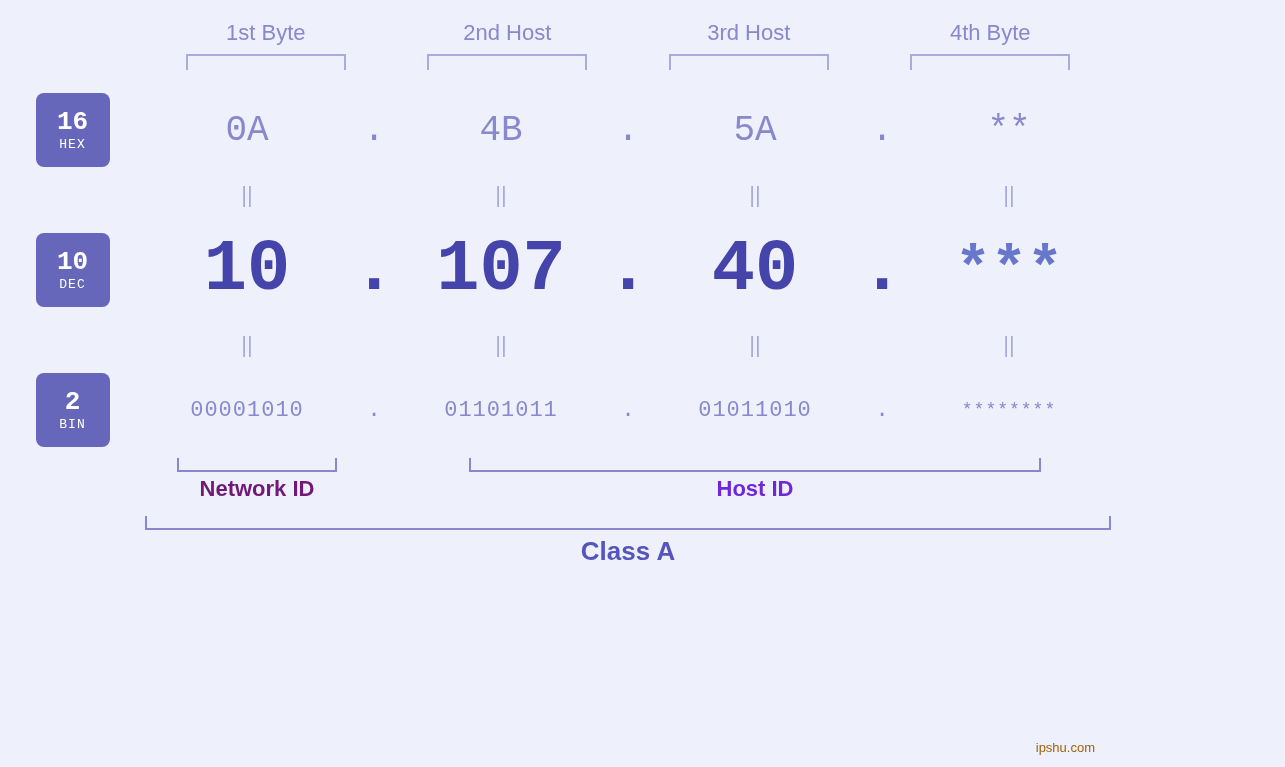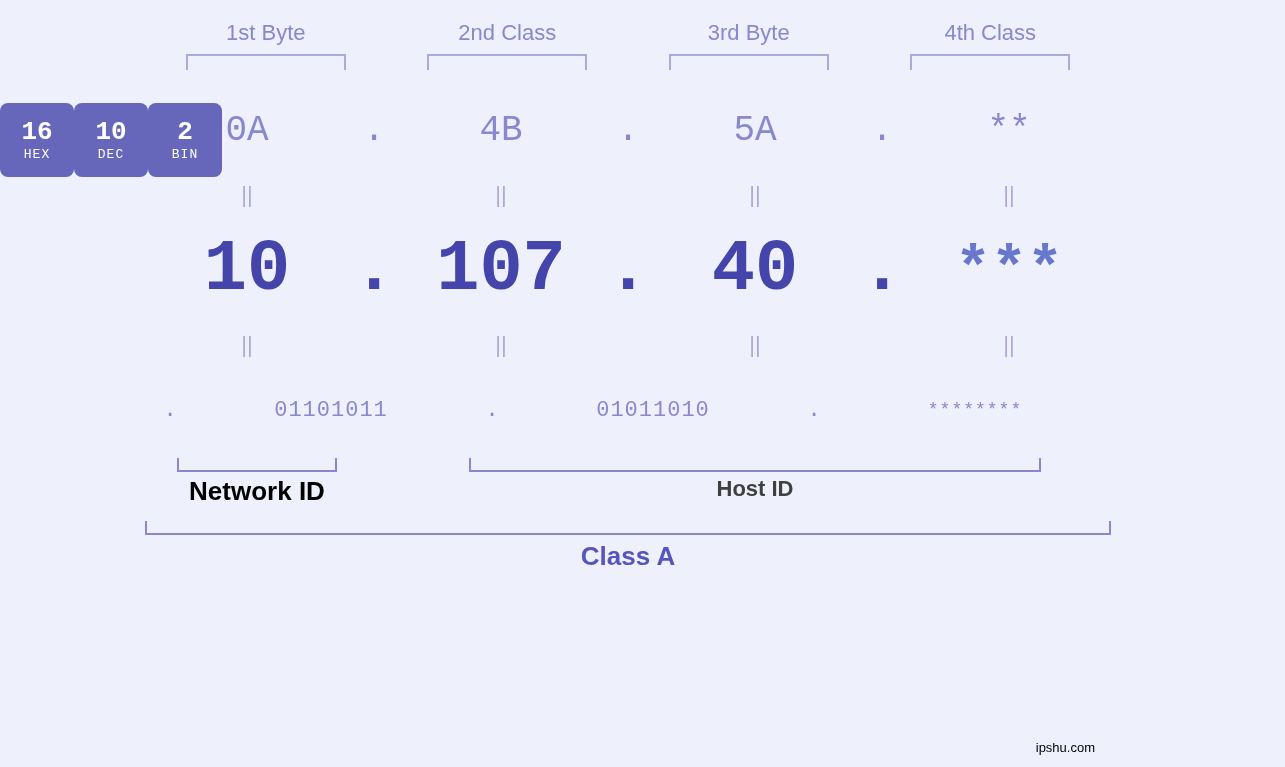--- a/index.html
+++ b/index.html
@@ -199,28 +199,28 @@
       font-size: 20px;
       color: #8888cc;
       letter-spacing: 1px;
     }
 
     .watermark {
       position: absolute;
       bottom: 12px;
       right: 16px;
       font-size: 13px;
-      color: #000000;
+      color: #a16207;
       font-family: Arial, sans-serif;
     }
 
     
     .labels-col-inner {
       display: flex;
-      flex-direction: row;
+      flex-direction: column;
       align-items: center;
       width: 145px;
     }
 
     .badge-row {
       height: 80px;
       display: flex;
       align-items: center;
       justify-content: center;
     }
@@ -253,23 +253,23 @@
       justify-content: center;
     }
   </style>
 </head>
 <body>
 
 <div class="container">
 
   <div class="byte-headers">
     <div class="byte-header">1st Byte</div>
-    <div class="byte-header">2nd Class</div>
-    <div class="byte-header">3rd Byte</div>
-    <div class="byte-header">4th Class</div>
+    <div class="byte-header">2nd Host</div>
+    <div class="byte-header">3rd Host</div>
+    <div class="byte-header">4th Byte</div>
   </div>
 
   <div class="top-brackets">
     <div class="bracket-cell">
       <div class="bracket-top"></div>
     </div>
     <div class="bracket-cell">
       <div class="bracket-top"></div>
     </div>
     <div class="bracket-cell">
@@ -385,20 +385,23 @@
         <div class="cell">
           <span class="equals-sign">||</span>
         </div>
         <div class="dot-cell"></div>
         <div class="cell">
           <span class="equals-sign">||</span>
         </div>
       </div>
 
       <div class="bin-row">
+        <div class="cell">
+          <span class="bin-value">00001010</span>
+        </div>
         <div class="dot-cell">
           <span class="bin-dot">.</span>
         </div>
         <div class="cell">
           <span class="bin-value">01101011</span>
         </div>
         <div class="dot-cell">
           <span class="bin-dot">.</span>
         </div>
         <div class="cell">
@@ -422,25 +425,25 @@
         <div style="width:160px;height:14px;border:2px solid #8888cc;border-top:none;"></div>
       </div>
       <div style="width:50px;"></div>
 
       <div style="display:flex;flex:3;justify-content:center;">
         <div style="width:85%;height:14px;border:2px solid #8888cc;border-top:none;"></div>
       </div>
     </div>
     <div style="display:flex;width:100%;">
       <div style="flex:1;text-align:center;">
-        <span style="font-size:26px;font-weight:bold;color:#000000;font-family:Arial,sans-serif;">Network ID</span>
+        <span style="font-size:22px;font-weight:bold;color:#701a75;font-family:Arial,sans-serif;">Network ID</span>
       </div>
       <div style="width:50px;"></div>
       <div style="flex:3;text-align:center;">
-        <span style="font-size:22px;font-weight:bold;color:#404040;font-family:Arial,sans-serif;">Host ID</span>
+        <span style="font-size:22px;font-weight:bold;color:#6d28d9;font-family:Arial,sans-serif;">Host ID</span>
       </div>
     </div>
   </div>
 
   <div style="width:100%;padding-left:145px;margin-top:14px;">
     <div style="width:100%;height:14px;border:2px solid #8888cc;border-top:none;margin-bottom:6px;"></div>
     <div style="text-align:center;">
       <span style="font-size:26px;font-weight:bold;color:#5555bb;font-family:Arial,sans-serif;">Class A</span>
     </div>
   </div>

